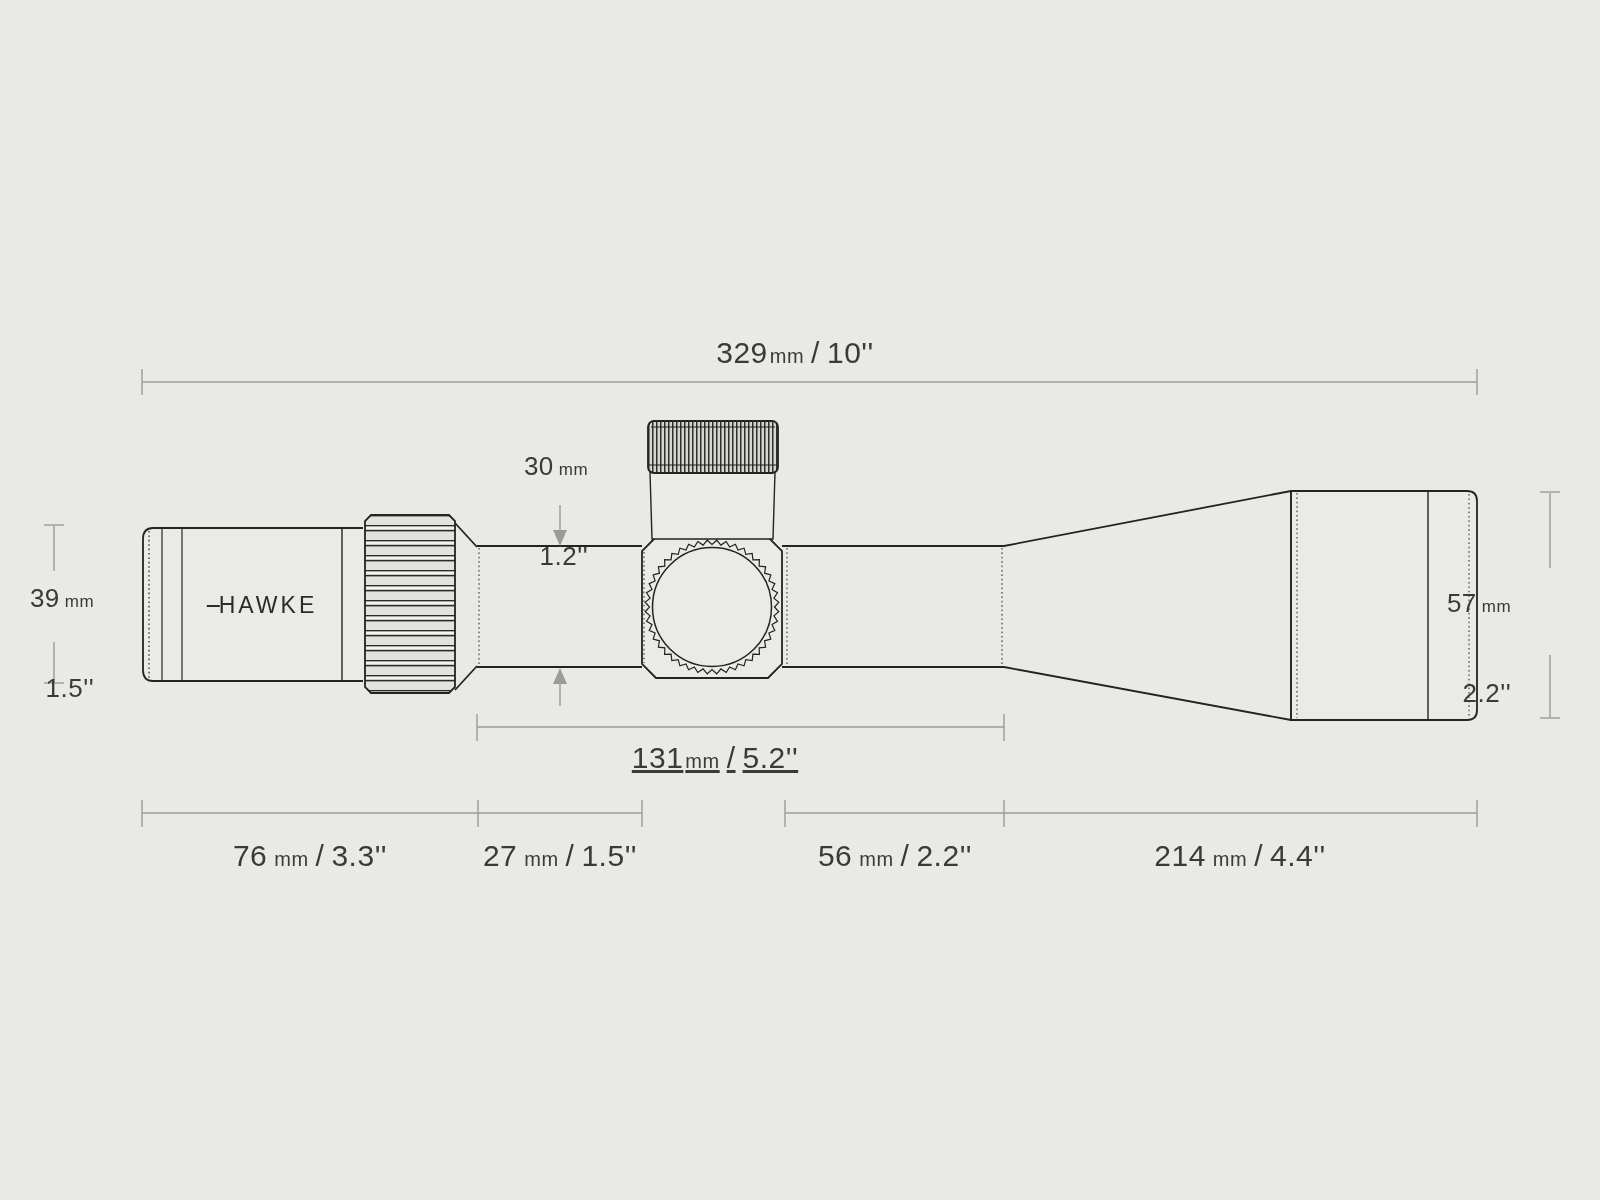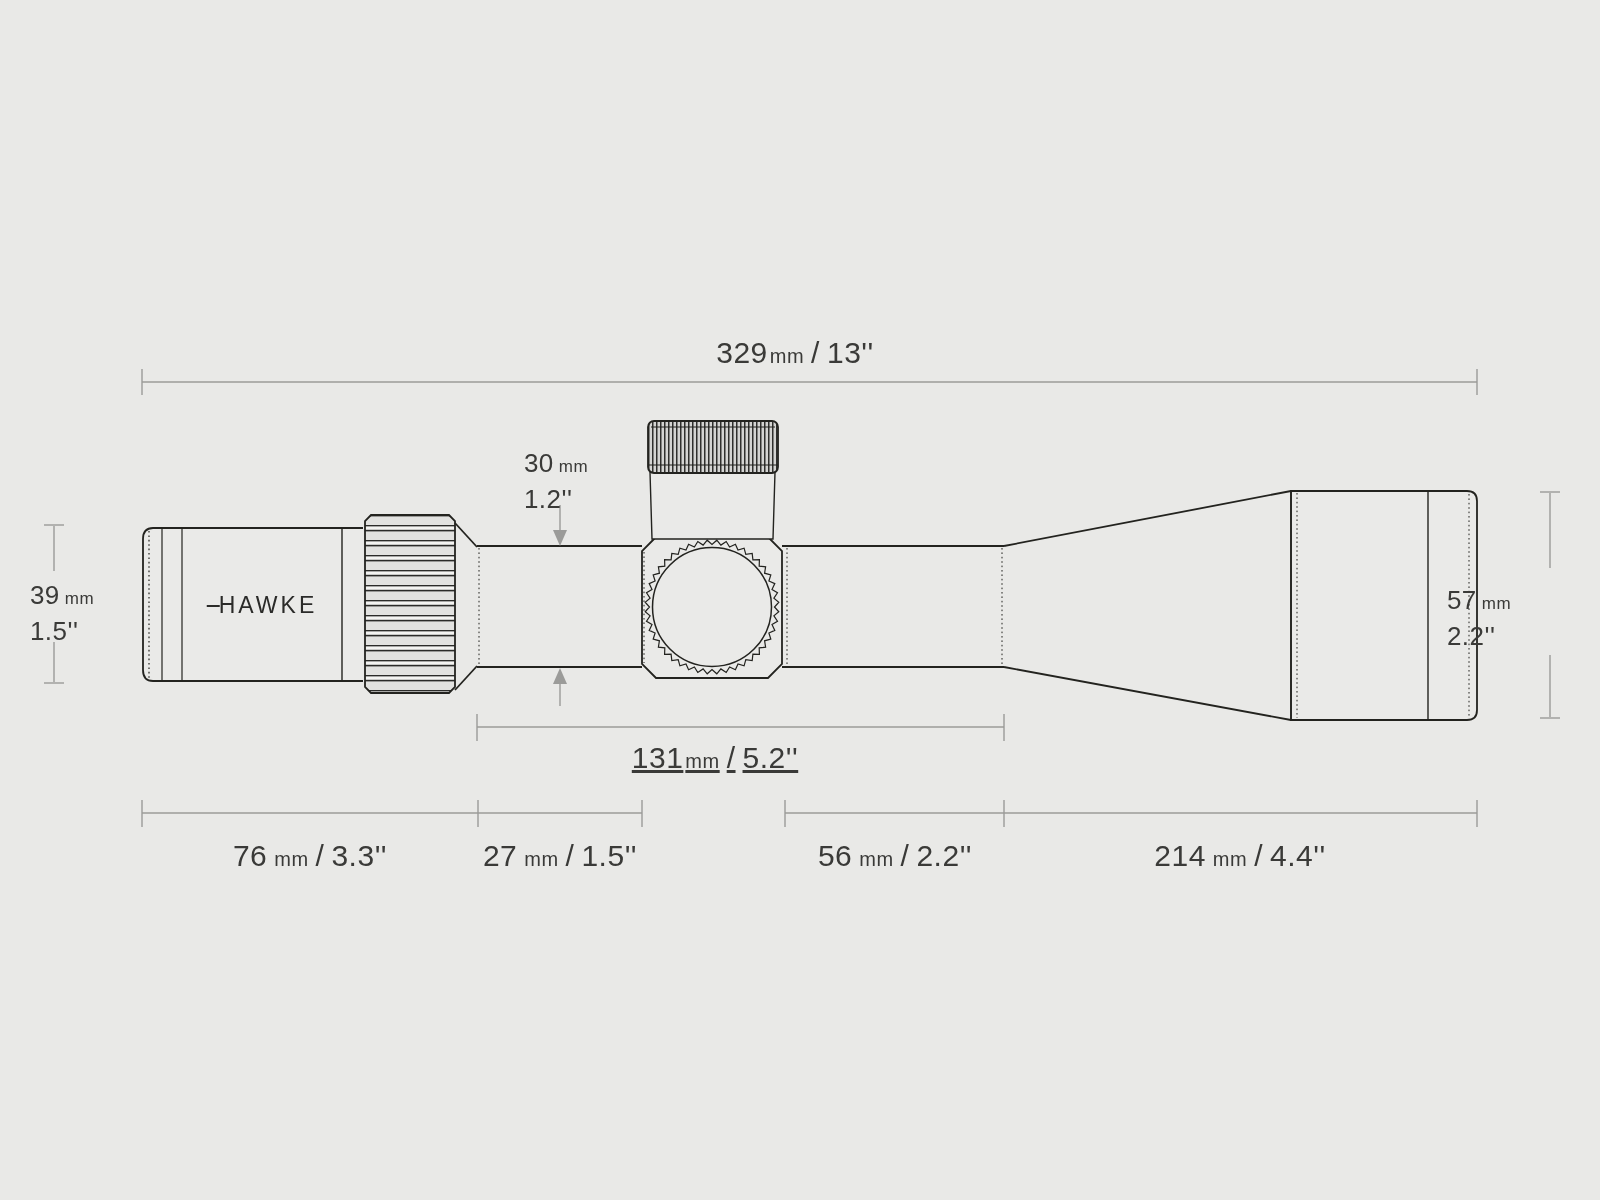--- a/index.html
+++ b/index.html
@@ -20,24 +20,24 @@
     font-weight:300;
     font-size:30px;
     line-height:30px;
     letter-spacing:0.5px;
     transform:translateX(-50%);
   }
   .dim-label .unit{font-size:20px;margin:0 7px 0 7px;}
   .dim-label.tight .unit{margin-left:2px;}
   .dim-label .slash{margin-right:7px;}
   .dim-label.vert{
-    font-size:26px;line-height:32px;text-align:left;
+    font-size:26px;line-height:38px;text-align:right;
   }
   .dim-label.vert .unit{font-size:17px;margin:0 0 0 5px;}
-  .dim-label.vert .line2{display:block;}
+  .dim-label.vert .line2{display:block;margin-top:48px;}
 
   
   .logo{
     position:absolute;left:262px;top:594px;
     transform:translateX(-50%);
     display:flex;align-items:center;
     color:#2b2b29;
     text-align:right;
   }
   .logo-dash{display:inline-block;width:13px;height:2px;background:#2b2b29;margin-right:-1px;}
@@ -149,21 +149,21 @@
         <path d="M478 800 V827"></path>
         <path d="M642 800 V827"></path>
         <path d="M785 800 V827"></path>
         <path d="M1004 800 V827"></path>
         <path d="M1477 800 V827"></path>
       </g>
     </g>
   </svg>
 
   <div class="dim-label tight" style="left:795px;top:338px;">
-    <span class="big">329</span><span class="unit">mm</span><span class="slash">/</span><span class="big">13''</span>
+    <span class="big">329</span><span class="unit">mm</span><span class="slash">/</span><span class="big">10''</span>
   </div>
 
   <div class="dim-label vert" style="left:62px;top:579px;">
     <span>39</span><span class="unit">mm</span>
     <span class="line2">1.5''</span>
   </div>
 
   <div class="dim-label vert" style="left:556px;top:447px;">
     <span>30</span><span class="unit">mm</span>
     <span class="line2">1.2''</span>

